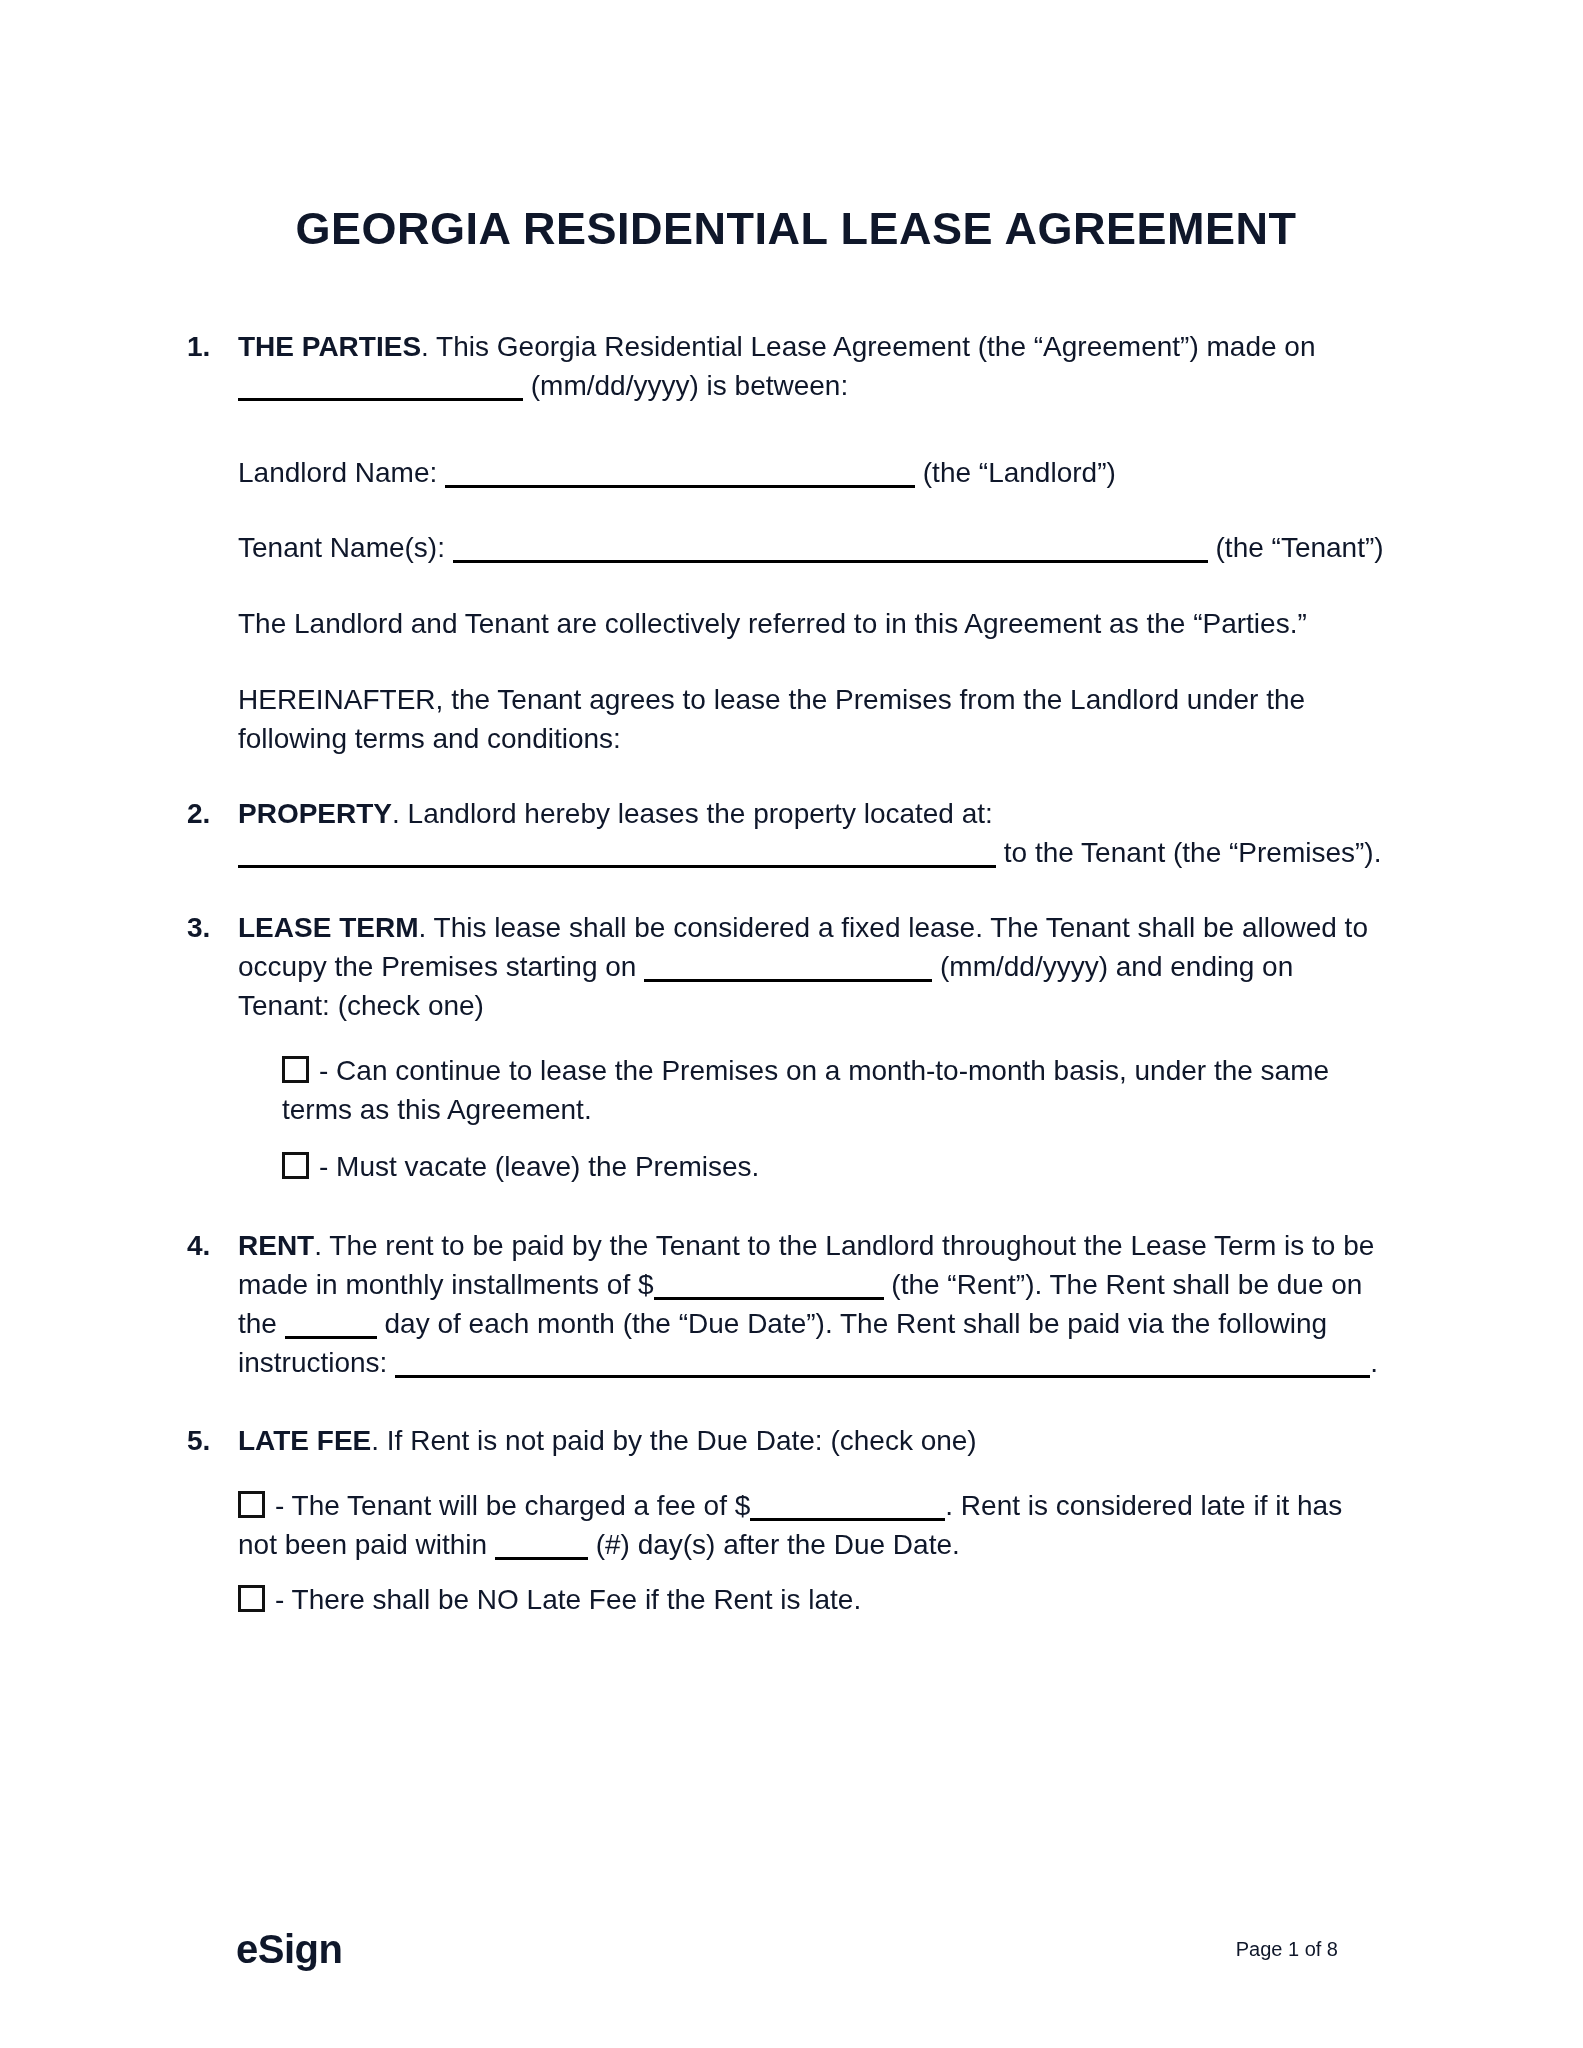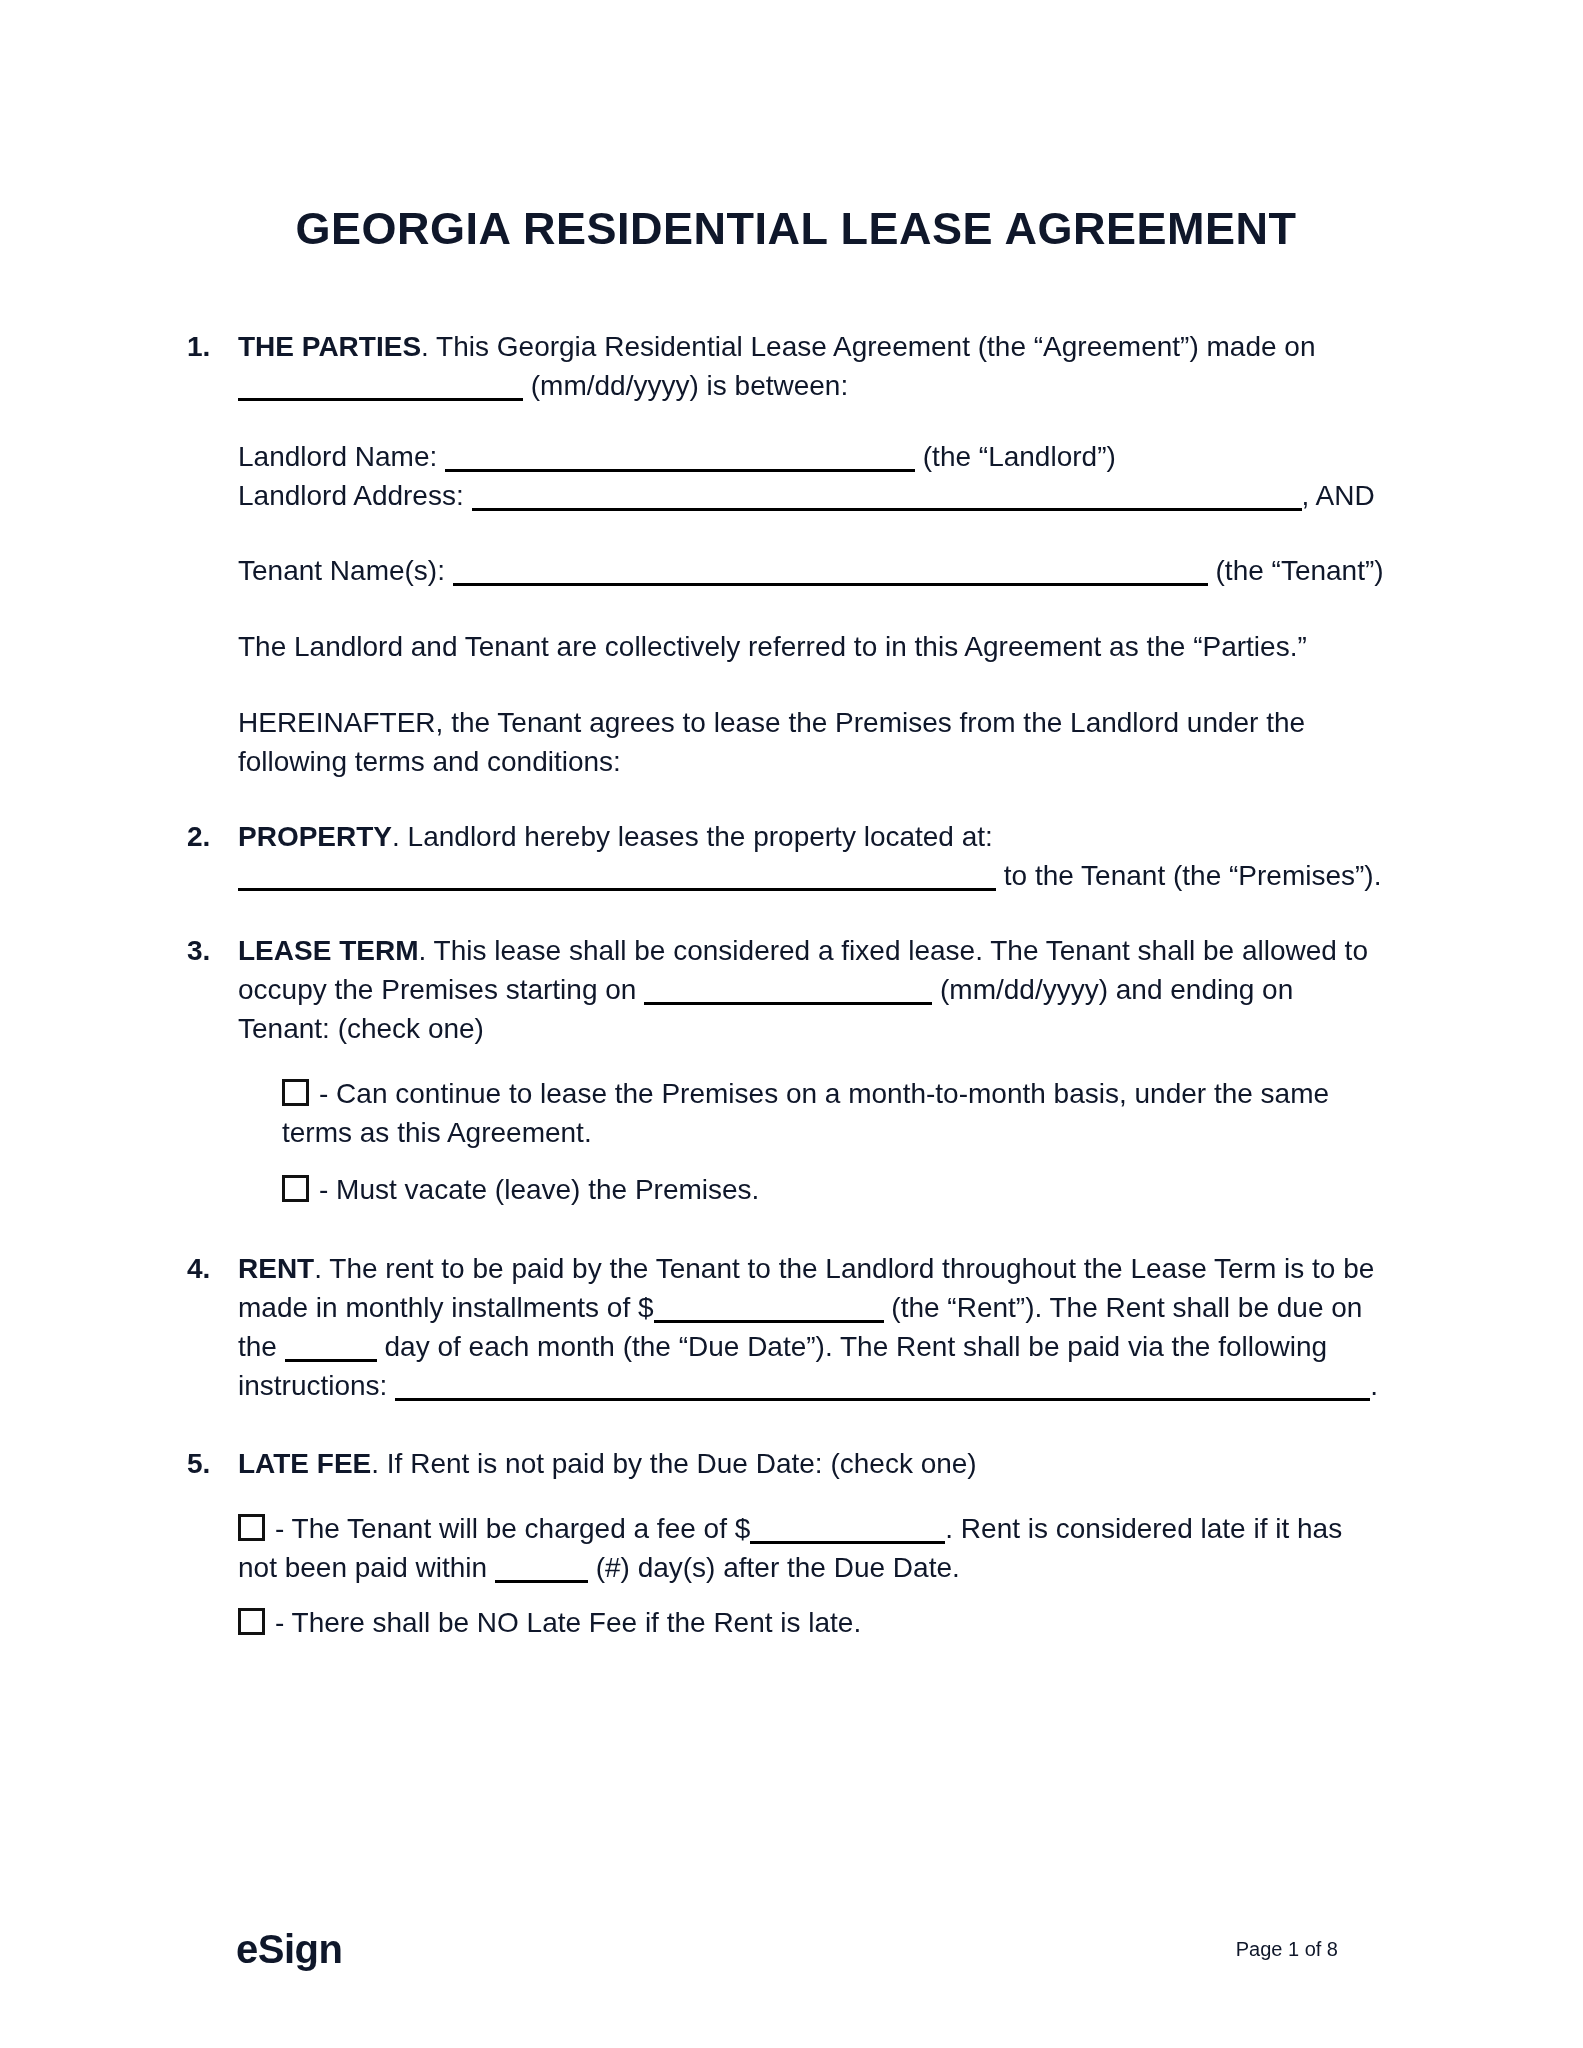--- a/index.html
+++ b/index.html
@@ -22,21 +22,21 @@
   }
   .item { display:flex; }
   .num  { flex:0 0 51px; font-weight:700; }
   .body { width:1167px; }
   .line { white-space:nowrap; }
   .sub  { margin-left:51px; width:1167px; }
   b.h   { font-weight:700; }
 
   
   .mt-sec1      { margin-top:72px; }
-  .mt-landlord  { margin-top:32px; }
+  .mt-landlord  { margin-top:48px; }
   .mt-tenant    { margin-top:36px; }
   .mt-parties   { margin-top:37px; }
   .mt-herein    { margin-top:37px; }
   .mt-sec2      { margin-top:36px; }
   .mt-sec3      { margin-top:36px; }
   .mt-opt1      { margin-top:26px; }
   .mt-opt2      { margin-top:18px; }
   .mt-sec4      { margin-top:40px; }
   .mt-sec5      { margin-top:39px; }
   .mt-optA      { margin-top:26px; }
@@ -75,21 +75,20 @@
     <div class="item mt-sec1">
       <div class="num">1.</div>
       <div class="body">
         <div class="line"><b class="h">THE PARTIES</b><span>. This Georgia Residential Lease Agreement (the “Agreement”) made on</span></div>
         <div class="line"><span class="bl" style="width:285px"></span> <span>(mm/dd/yyyy) is between:</span></div>
       </div>
     </div>
 
     <div class="sub mt-landlord">
       <div class="line"><span>Landlord Name:</span> <span class="bl" style="width:470px"></span> <span>(the “Landlord”)</span></div>
-      <div class="line"><span>Landlord Address:</span> <span class="bl" style="width:830px"></span><span>, AND</span></div>
     </div>
 
     <div class="sub mt-tenant">
       <div class="line"><span>Tenant Name(s):</span> <span class="bl" style="width:755px"></span> <span>(the “Tenant”)</span></div>
     </div>
 
     <div class="sub mt-parties">
       <div class="line">The Landlord and Tenant are collectively referred to in this Agreement as the “Parties.”</div>
     </div>
 

